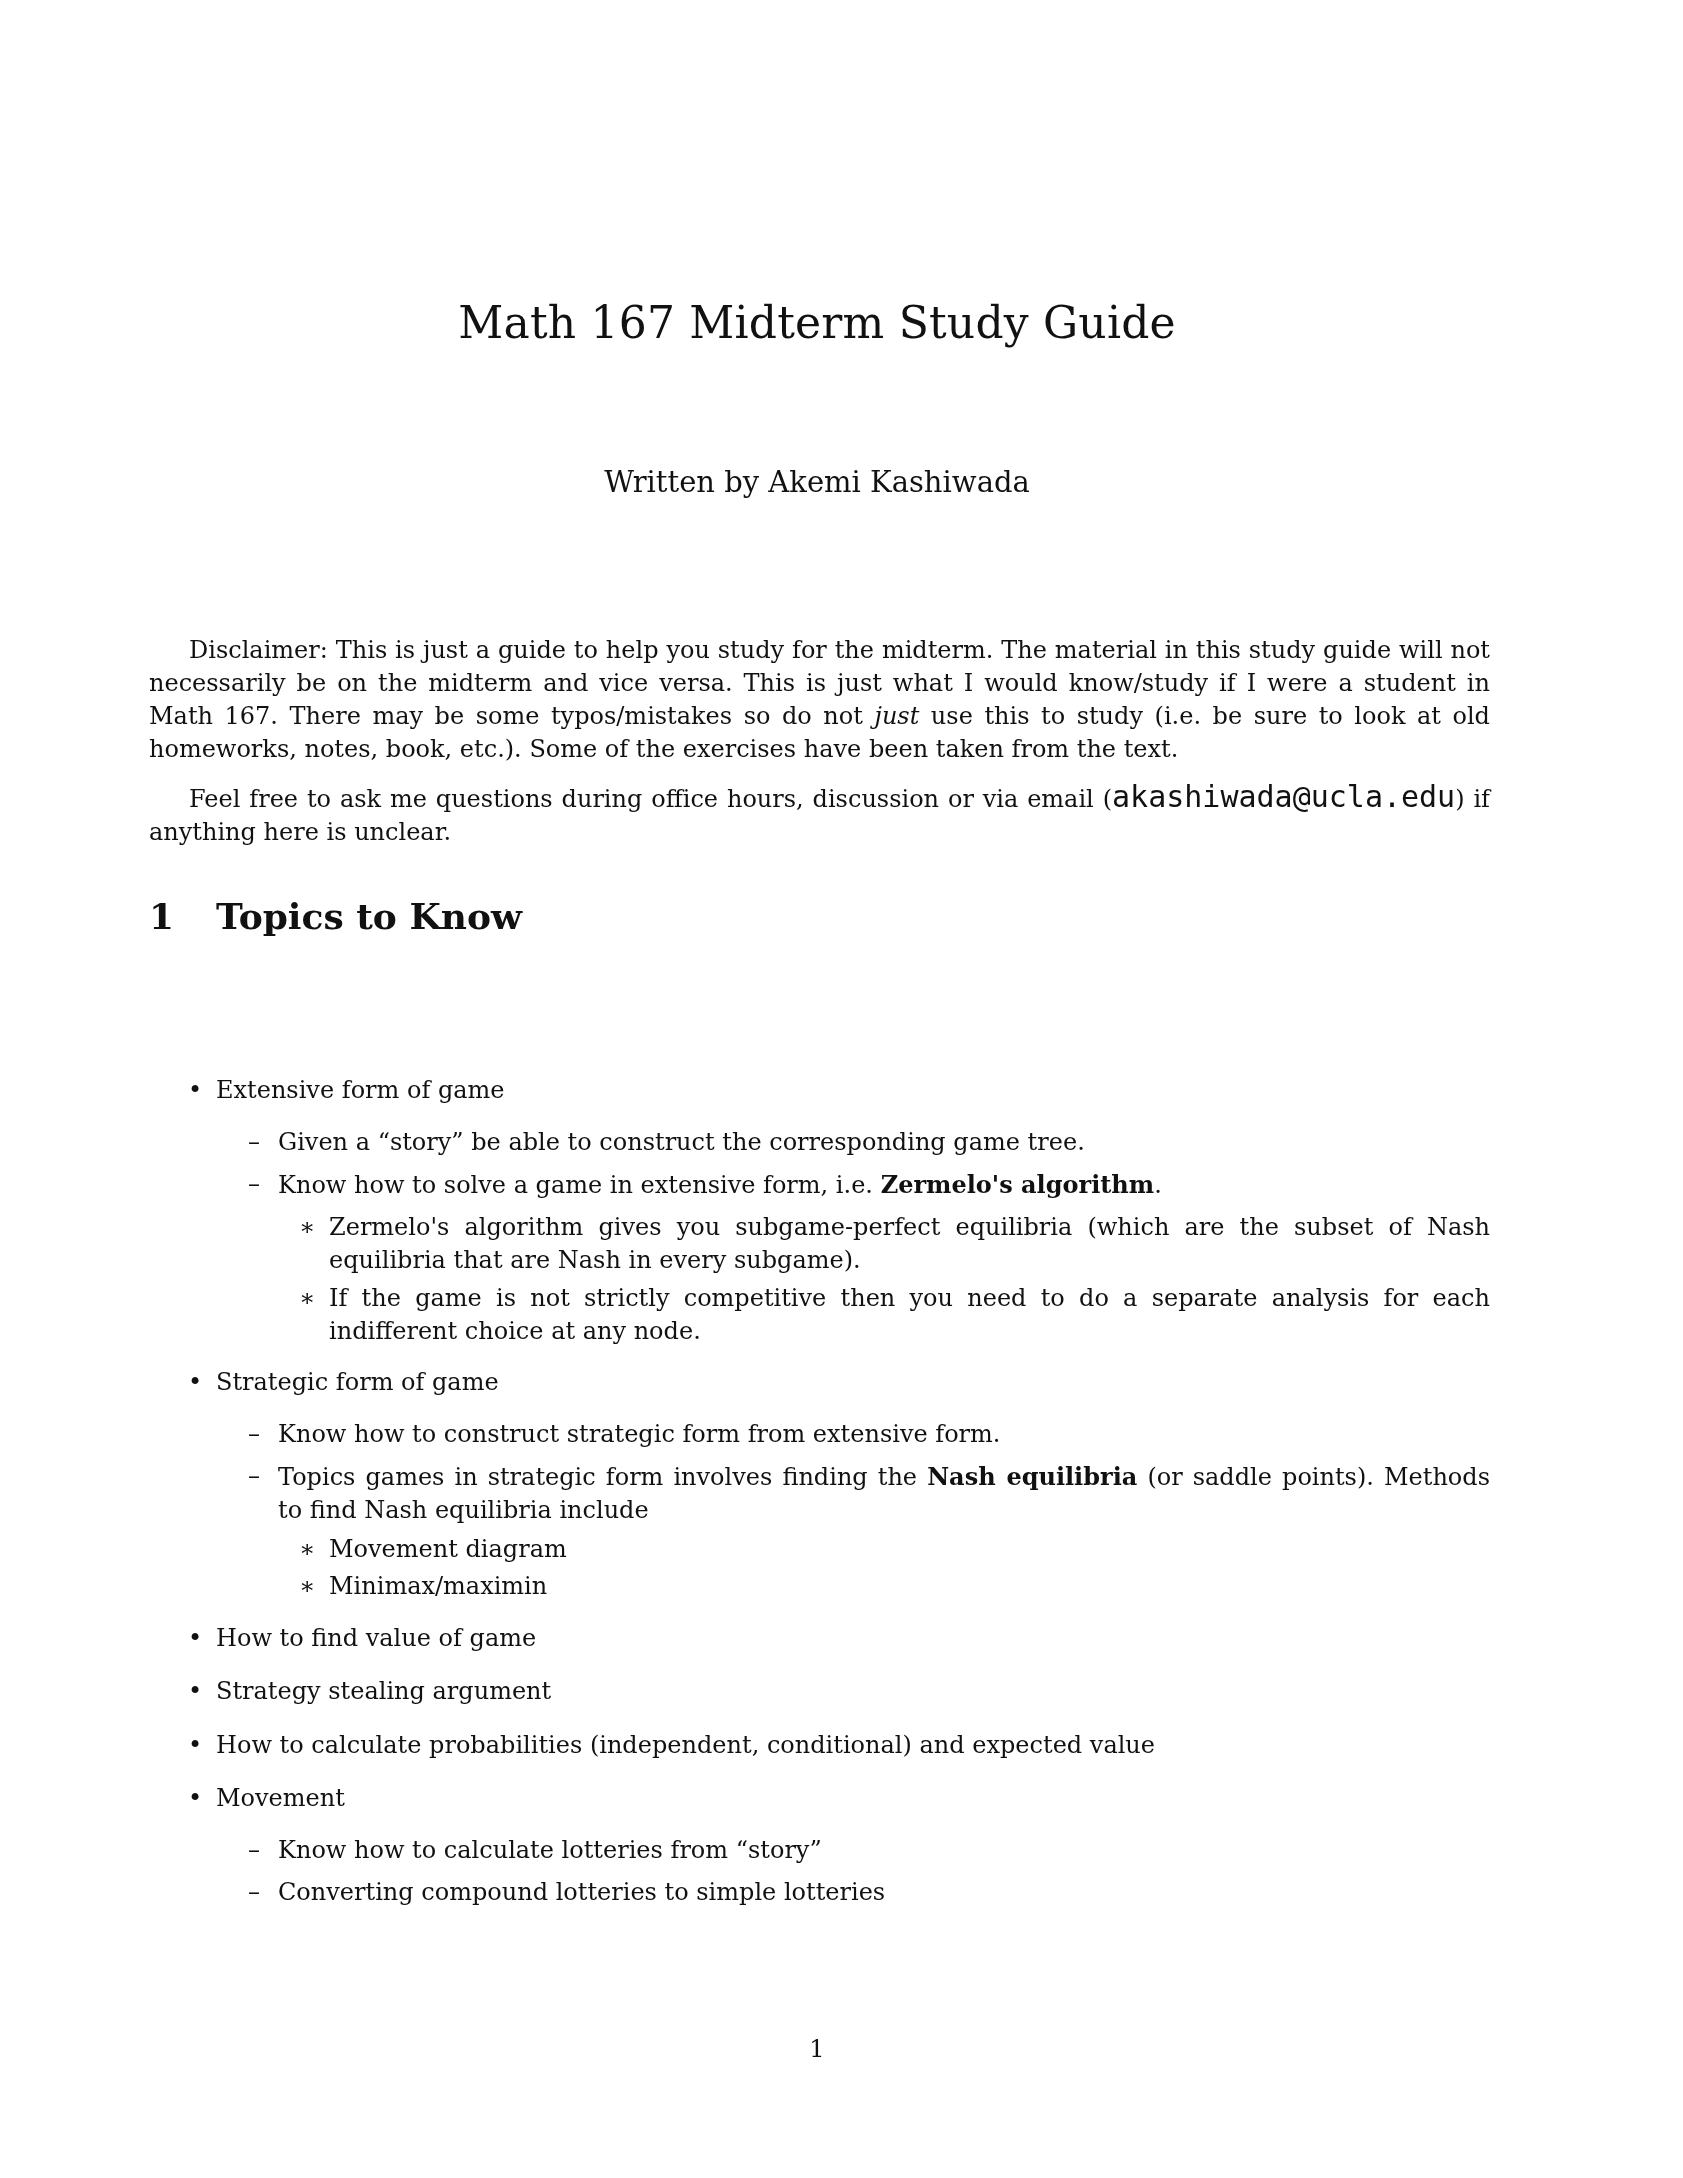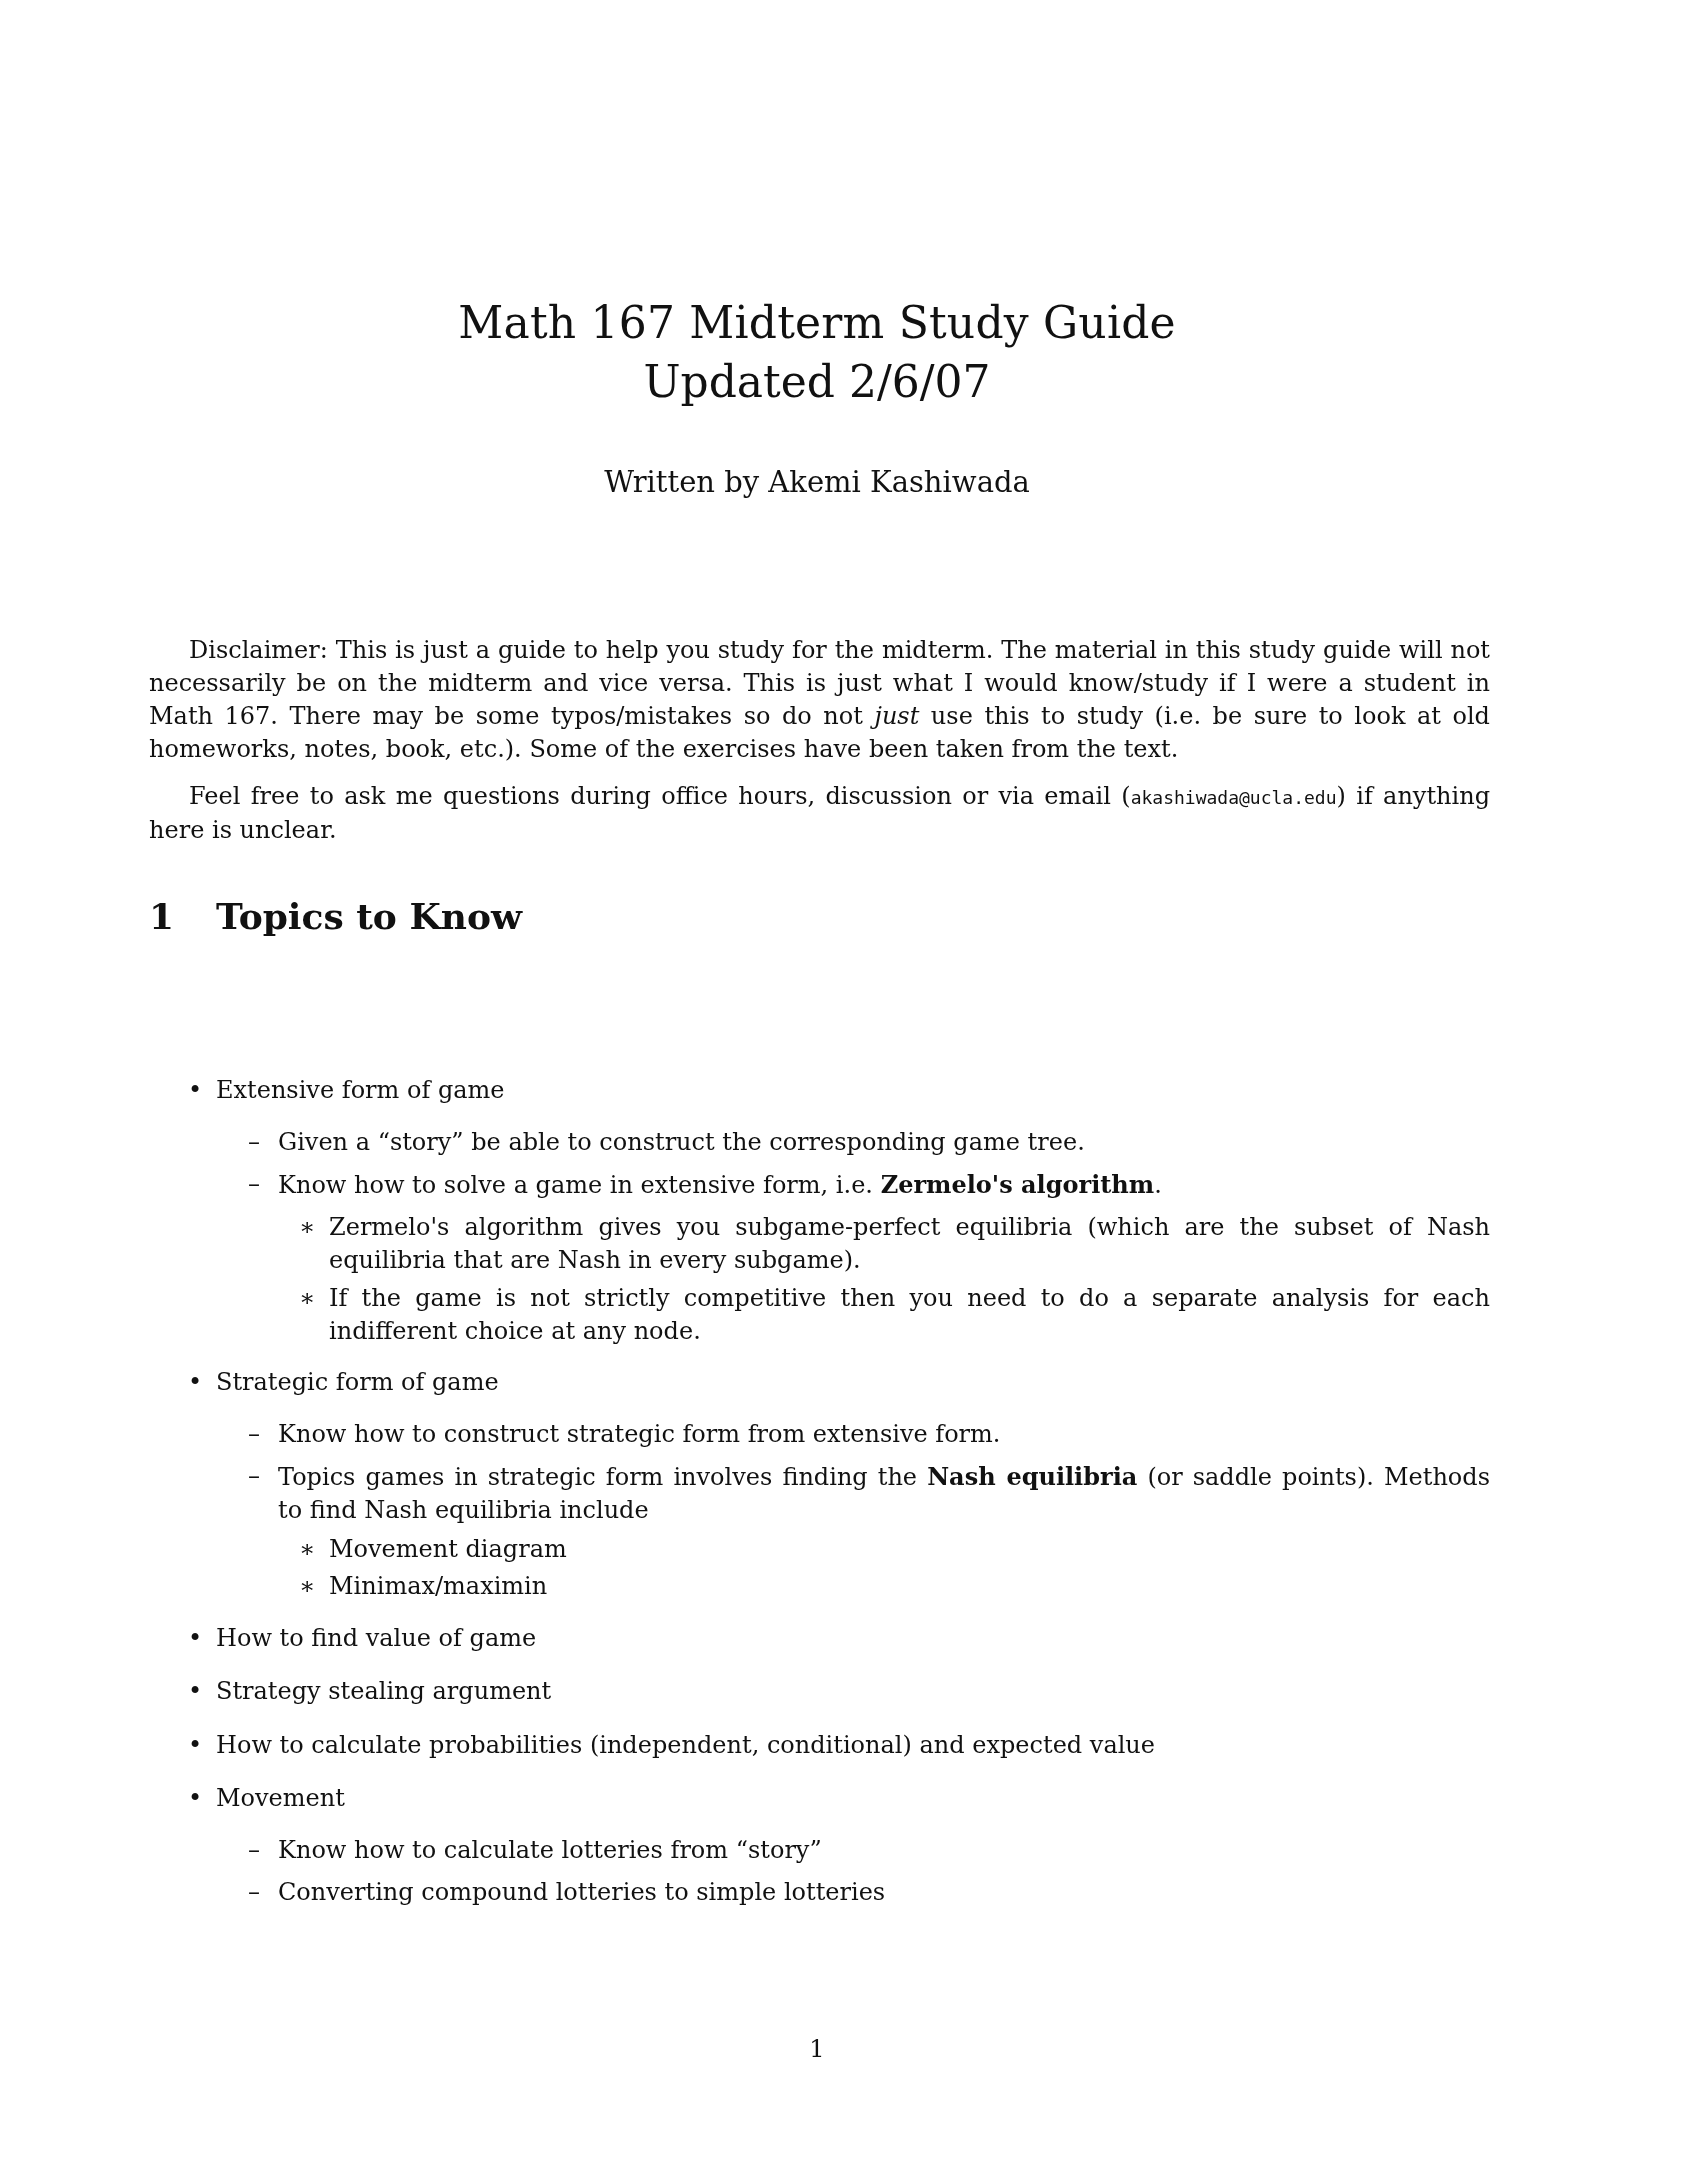--- a/index.html
+++ b/index.html
@@ -14,21 +14,21 @@
   .title2 { top: 356px; font-size: 44px; }
   .author { top: 465px; font-size: 29px; }
   .date { top: 530px; font-size: 29px; }
   .para {
     position: absolute; left: 149px; width: 1341px;
     font-size: 24px; line-height: 33px; text-align: justify;
   }
   .para .indent { display: inline-block; width: 40px; }
   .p1 { top: 634px; }
   .p2 { top: 780px; }
-  .mono { font-family: "DejaVu Sans Mono", "Liberation Mono", monospace; font-size: 18px; }
+  .mono { font-family: "DejaVu Sans Mono", "Liberation Mono", monospace; font-size: 30px; }
   .section-title {
     position: absolute; left: 149px; top: 895px;
     font-size: 36px; font-weight: bold;
   }
   .section-title .num { display: inline-block; width: 67px; }
   .p3 { top: 995px; }
   .list { position: absolute; left: 0; top: 0; width: 1683px; }
   .item { position: absolute; font-size: 24px; line-height: 33px; }
   .l1 { left: 188px; }
   .l1 .mark { position: absolute; left: 0; top: 0; }
@@ -41,21 +41,20 @@
   .l3 .txt { display: block; margin-left: 30px; text-align: justify; }
   b { font-weight: bold; }
   .footer { position: absolute; left: 0; width: 1634px; top: 2035px; text-align: center; font-size: 24px; }
 </style>
 </head>
 <body>
 
 <div class="page">
 
   <div class="center title1">Math 167 Midterm Study Guide</div>
-  <div class="center title2">Updated 2/6/07</div>
   <div class="center author">Written by Akemi Kashiwada</div>
 
   <div class="para p1">
     <span class="indent"></span><span>Disclaimer: This is just a guide to help you study for the midterm. The material in this study guide will not necessarily be on the midterm and vice versa. This is just what I would know/study if I were a student in Math 167. There may be some typos/mistakes so do not </span><i>just</i><span> use this to study (i.e. be sure to look at old homeworks, notes, book, etc.). Some of the exercises have been taken from the text.</span>
   </div>
 
   <div class="para p2">
     <span class="indent"></span><span>Feel free to ask me questions during office hours, discussion or via email (</span><span class="mono">akashiwada@ucla.edu</span><span>) if anything here is unclear.</span>
   </div>
 

